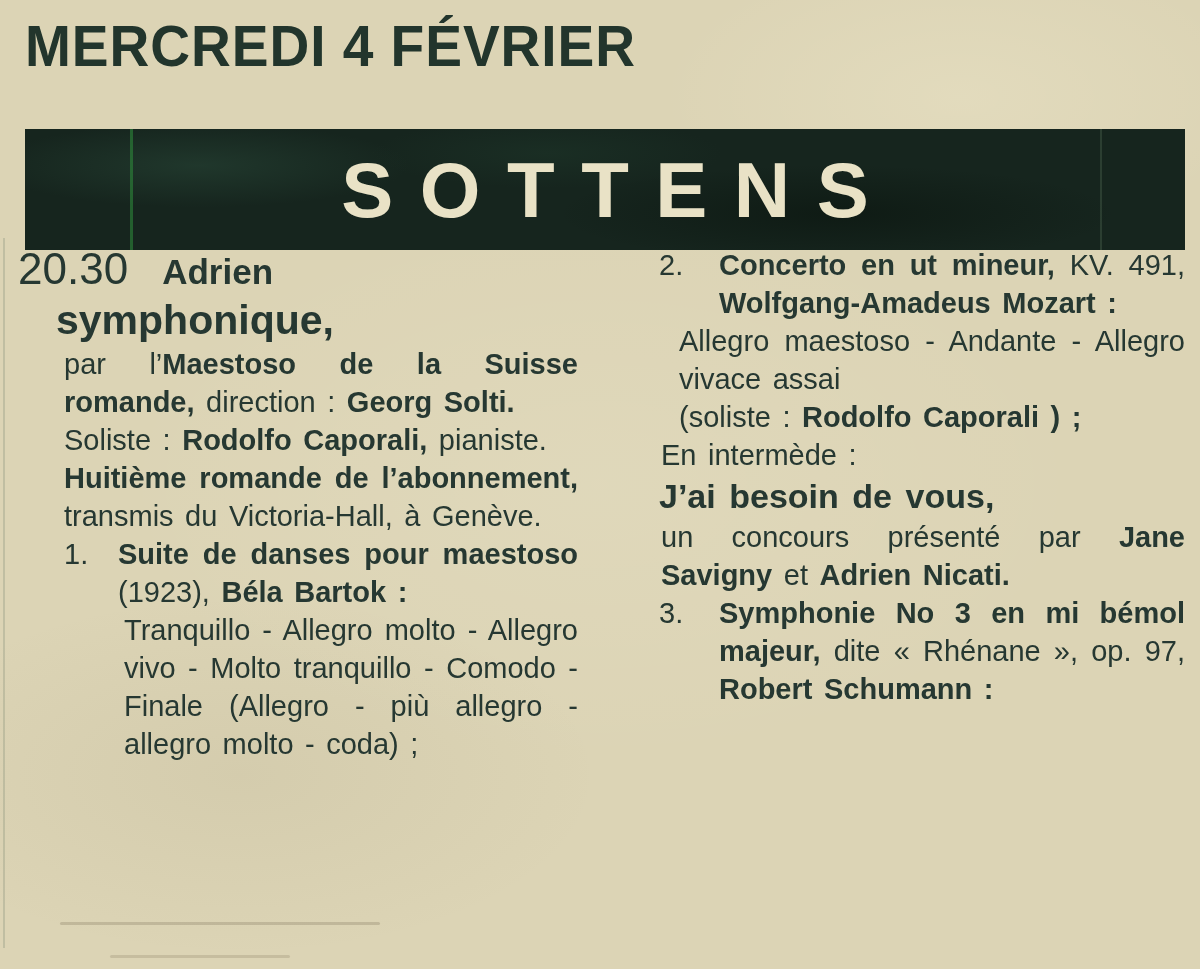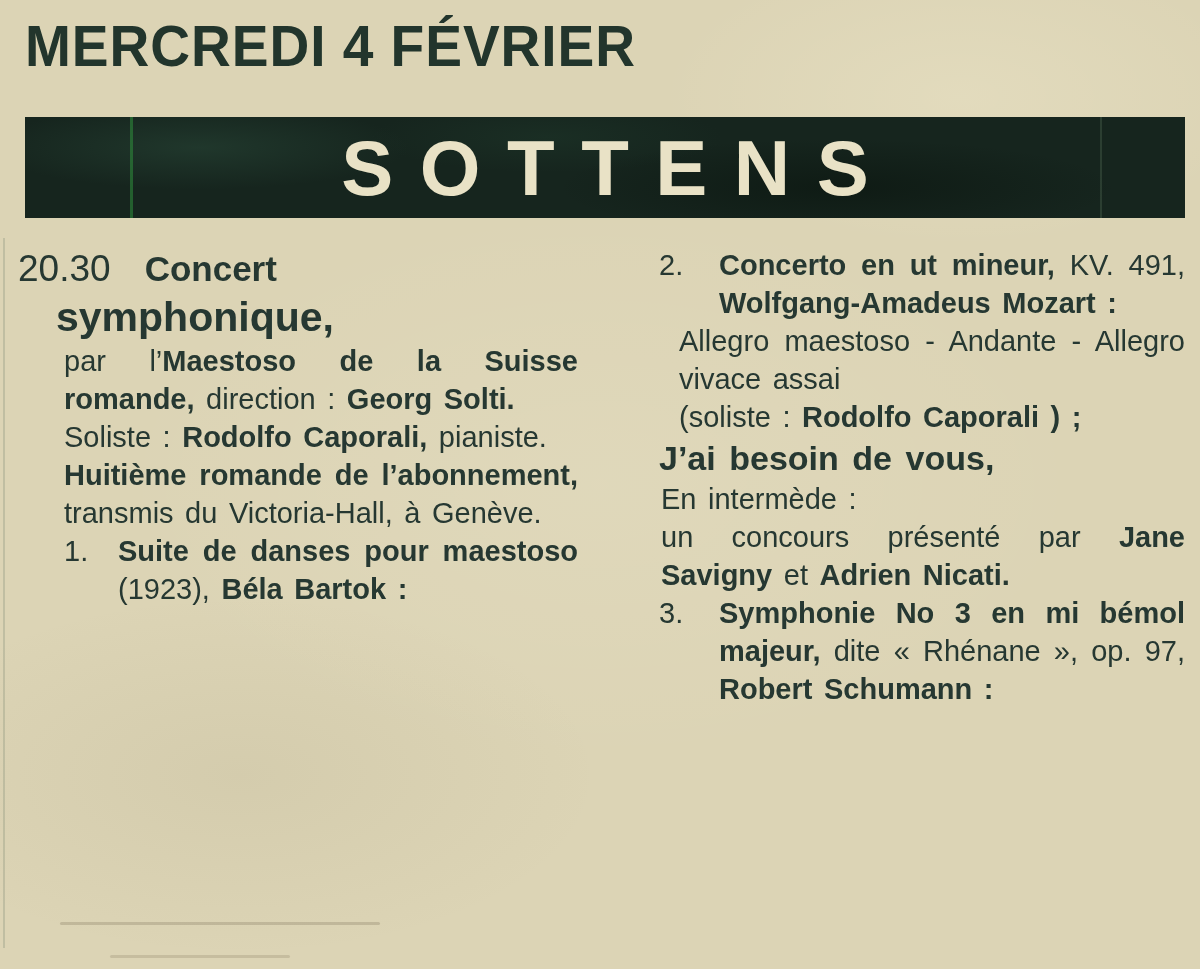--- a/index.html
+++ b/index.html
@@ -28,21 +28,21 @@
   .smudge{position:absolute;left:60px;top:922px;width:320px;height:3px;background:rgba(110,100,75,0.25);border-radius:2px;}
   .smudge2{position:absolute;left:110px;top:955px;width:180px;height:3px;background:rgba(110,100,75,0.20);border-radius:2px;}
 
   .date-header{
     position:absolute;left:25px;top:12px;
     font-size:58px;font-weight:bold;letter-spacing:1px;
     transform:scaleX(0.95);transform-origin:left center;
     white-space:nowrap;color:#22352c;
   }
   .banner{
-    position:absolute;left:25px;top:117px;width:1160px;height:101px;
+    position:absolute;left:25px;top:129px;width:1160px;height:121px;
     background:
       radial-gradient(ellipse 300px 60px at 15% 30%, rgba(40,70,55,0.55), transparent 70%),
       radial-gradient(ellipse 400px 70px at 70% 70%, rgba(10,20,14,0.6), transparent 70%),
       radial-gradient(ellipse 250px 50px at 45% 20%, rgba(30,55,42,0.5), transparent 70%),
       var(--banner-bg);
     display:flex;align-items:center;justify-content:center;
   }
   .banner .station{
     font-size:78px;font-weight:bold;
     letter-spacing:0.34em;text-indent:0.34em;
@@ -53,21 +53,21 @@
   .banner-artifact-2{position:absolute;left:1075px;top:0;width:2px;height:100%;background:rgba(140,180,140,0.18);}
 
   .col{position:absolute;top:246px;font-size:29px;line-height:38px;}
   .col-left{left:18px;width:560px;}
   .col-right{left:645px;width:540px;}
 
   .b{font-weight:bold;}
 
   
   .program-title{line-height:46px;margin-bottom:2px;}
-  .program-title .time{font-size:37px;}
+  .program-title .time{font-size:44px;}
   .program-title .ptitle{font-size:35px;font-weight:bold;margin-left:26px;}
   .program-title .ptitle-l2{font-size:41px;font-weight:bold;margin-left:38px;}
 
   .blk{text-align:justify;word-spacing:0.12em;}
   .blk.heading{text-align:left;font-size:34px;font-weight:bold;line-height:44px;}
 
   .col-left .blk.para{margin-left:46px;}
   .col-left .blk.item{margin-left:46px;padding-left:54px;position:relative;}
   .col-left .blk.movements{margin-left:106px;}
 
@@ -91,34 +91,35 @@
 
   <div class="banner">
     <div class="banner-artifact-1"></div>
     <div class="banner-artifact-2"></div>
     <span class="station">SOTTENS</span>
   </div>
 
   <div class="col col-left">
     <div class="program-title">
       <span class="time">20.30</span>
-      <span class="ptitle">Concert</span>
+      <span class="ptitle">Adrien</span>
       <div class="ptitle-l2">symphonique,</div>
     </div>
 
   <div class="blk para"><span>par l’</span><span class="b">Maestoso de la Suisse romande,</span><span> direction&nbsp;: </span><span class="b">Georg Solti.</span></div>
       <div class="blk para"><span>Soliste&nbsp;: </span><span class="b">Rodolfo Caporali,</span><span> pianiste.</span></div>
       <div class="blk para"><span class="b">Huitième romande de l’abonnement,</span><span> transmis du Victoria-Hall, à Genève.</span></div>
       <div class="blk item"><span class="num">1.</span><span class="b">Suite de danses pour maestoso</span><span> (1923), </span><span class="b">Béla Bartok&nbsp;:</span></div>
+      <div class="blk movements"><span>Tranquillo - Allegro molto - Allegro vivo - Molto tranquillo - Comodo - Finale (Allegro - più allegro - allegro molto - coda)&nbsp;;</span></div>
     </div>
 
   <div class="col col-right">
 
   <div class="blk item"><span class="num">2.</span><span class="b">Concerto en ut mineur,</span><span> KV. 491, </span><span class="b">Wolfgang-Amadeus Mozart&nbsp;:</span></div>
       <div class="blk movements"><span>Allegro maestoso - Andante - Allegro vivace assai</span></div>
       <div class="blk movements"><span>(soliste&nbsp;: </span><span class="b">Rodolfo Caporali&nbsp;)&nbsp;;</span></div>
+      <div class="blk para"><span>En intermède&nbsp;:</span></div>
       <div class="blk heading"><span class="b">J’ai besoin de vous,</span></div>
-      <div class="blk para"><span>En intermède&nbsp;:</span></div>
       <div class="blk para"><span>un concours présenté par </span><span class="b">Jane Savigny</span><span> et </span><span class="b">Adrien Nicati.</span></div>
       <div class="blk item"><span class="num">3.</span><span class="b">Symphonie No 3 en mi bémol majeur,</span><span> dite «&nbsp;Rhénane&nbsp;», op. 97, </span><span class="b">Robert Schumann&nbsp;:</span></div>
     </div>
 
 </div>
 
 </body></html>

